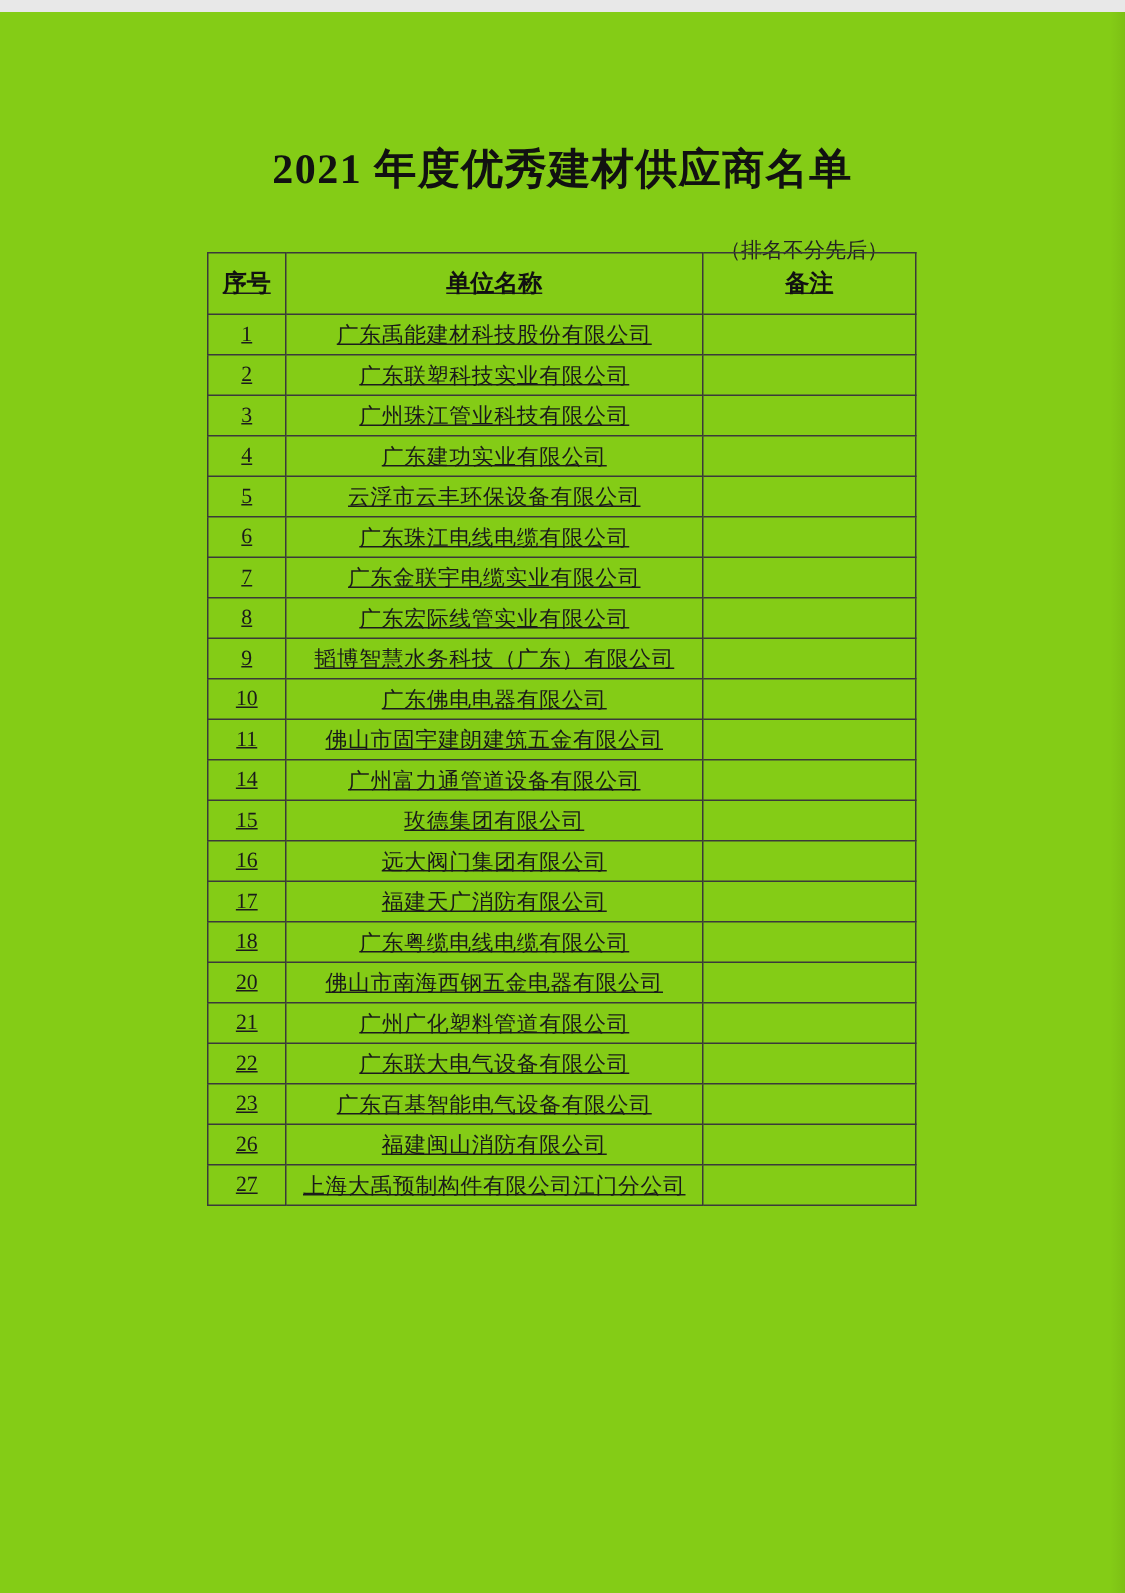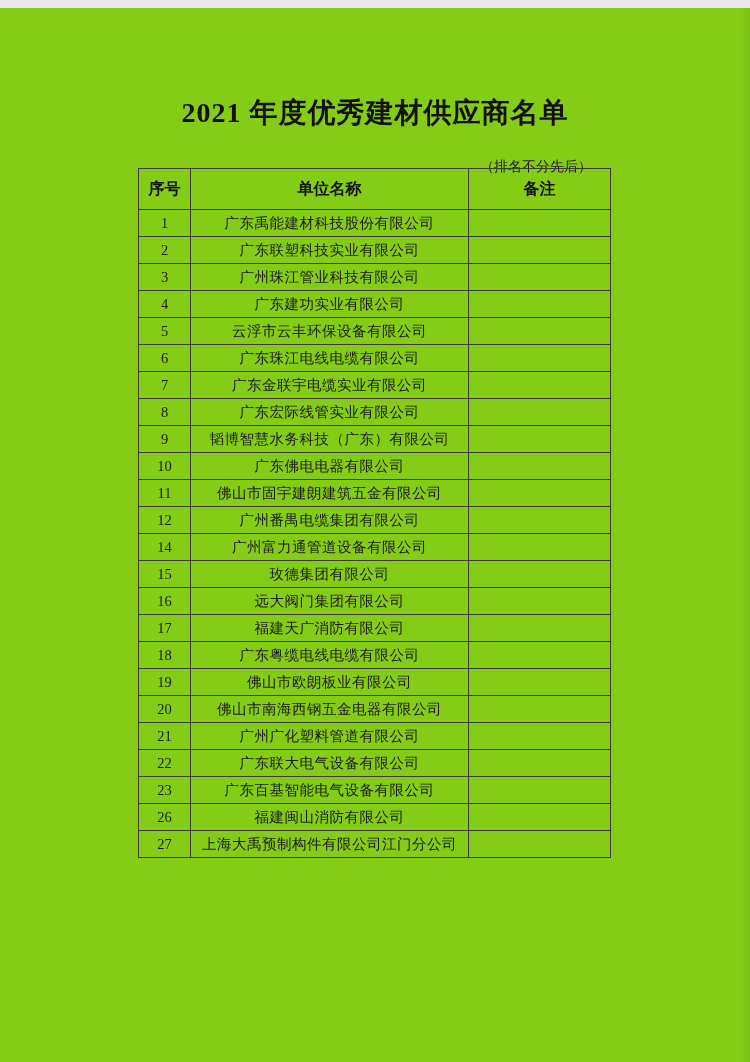--- a/index.html
+++ b/index.html
@@ -49,20 +49,21 @@
     font-size: 14px;
     color: #222;
   }
   table.doc-table {
     position: absolute;
     top: 160px;
     left: 138px;
     width: 472px;
     border-collapse: collapse;
     table-layout: fixed;
+    text-decoration: underline;
   }
   table.doc-table th,
   table.doc-table td {
     border: 1px solid #3a3a3a;
     text-align: center;
     vertical-align: middle;
     padding: 0 4px;
     overflow: hidden;
     white-space: nowrap;
   }
@@ -155,25 +156,20 @@
           <td class="col-no">10</td>
           <td class="col-name">广东佛电电器有限公司</td>
           <td class="col-remark"></td>
         </tr>
         <tr>
           <td class="col-no">11</td>
           <td class="col-name">佛山市固宇建朗建筑五金有限公司</td>
           <td class="col-remark"></td>
         </tr>
         <tr>
-          <td class="col-no">12</td>
-          <td class="col-name">广州番禺电缆集团有限公司</td>
-          <td class="col-remark"></td>
-        </tr>
-        <tr>
           <td class="col-no">14</td>
           <td class="col-name">广州富力通管道设备有限公司</td>
           <td class="col-remark"></td>
         </tr>
         <tr>
           <td class="col-no">15</td>
           <td class="col-name">玫德集团有限公司</td>
           <td class="col-remark"></td>
         </tr>
         <tr>
@@ -182,25 +178,20 @@
           <td class="col-remark"></td>
         </tr>
         <tr>
           <td class="col-no">17</td>
           <td class="col-name">福建天广消防有限公司</td>
           <td class="col-remark"></td>
         </tr>
         <tr>
           <td class="col-no">18</td>
           <td class="col-name">广东粤缆电线电缆有限公司</td>
-          <td class="col-remark"></td>
-        </tr>
-        <tr>
-          <td class="col-no">19</td>
-          <td class="col-name">佛山市欧朗板业有限公司</td>
           <td class="col-remark"></td>
         </tr>
         <tr>
           <td class="col-no">20</td>
           <td class="col-name">佛山市南海西钢五金电器有限公司</td>
           <td class="col-remark"></td>
         </tr>
         <tr>
           <td class="col-no">21</td>
           <td class="col-name">广州广化塑料管道有限公司</td>

